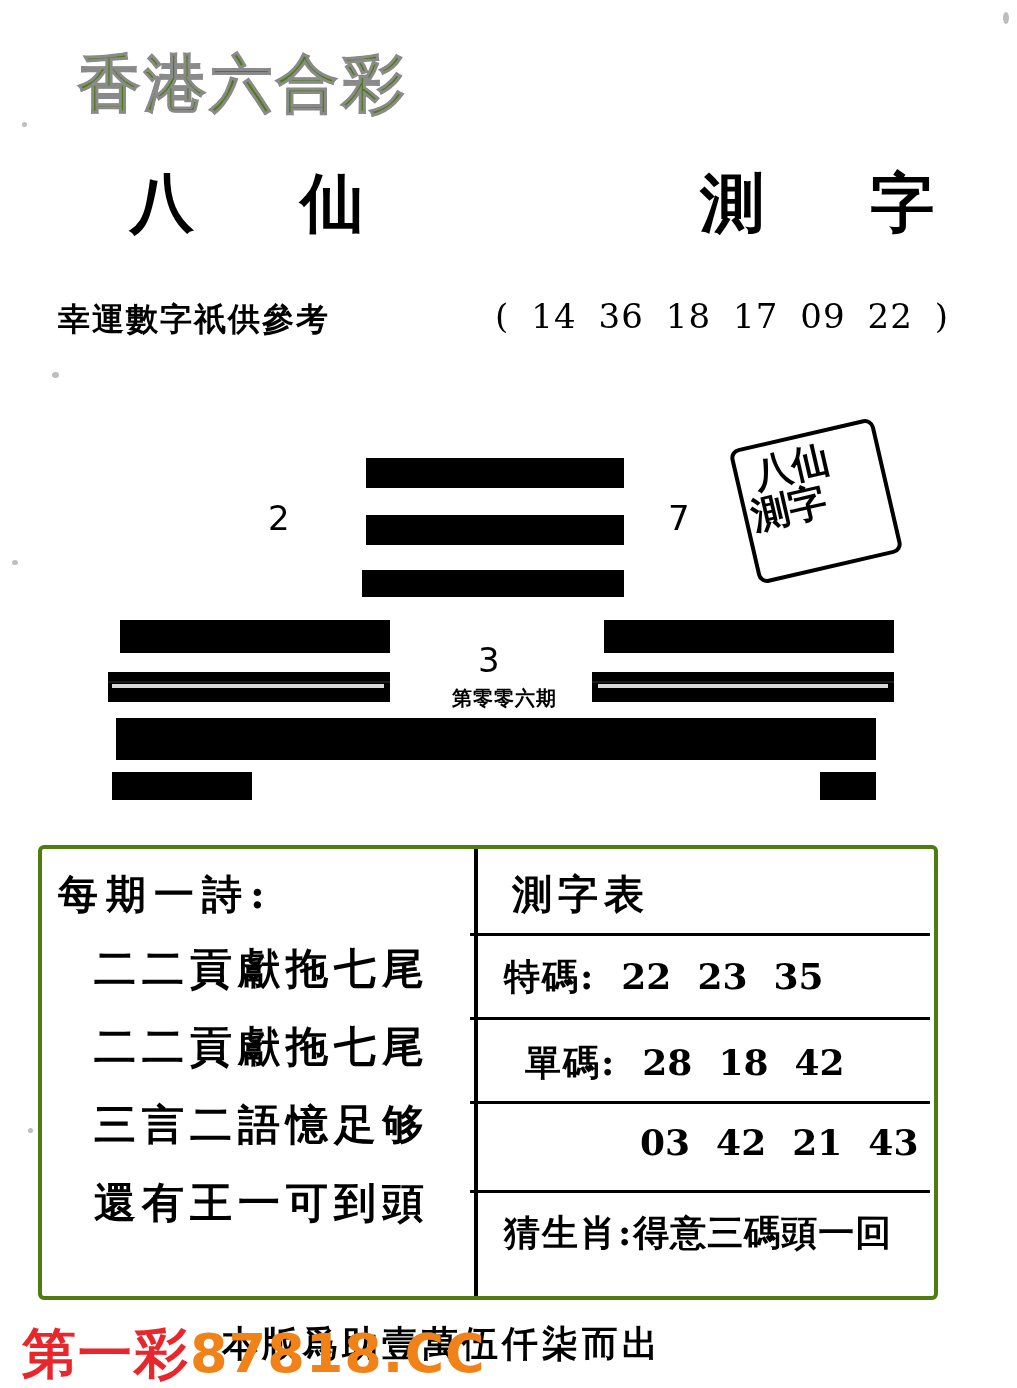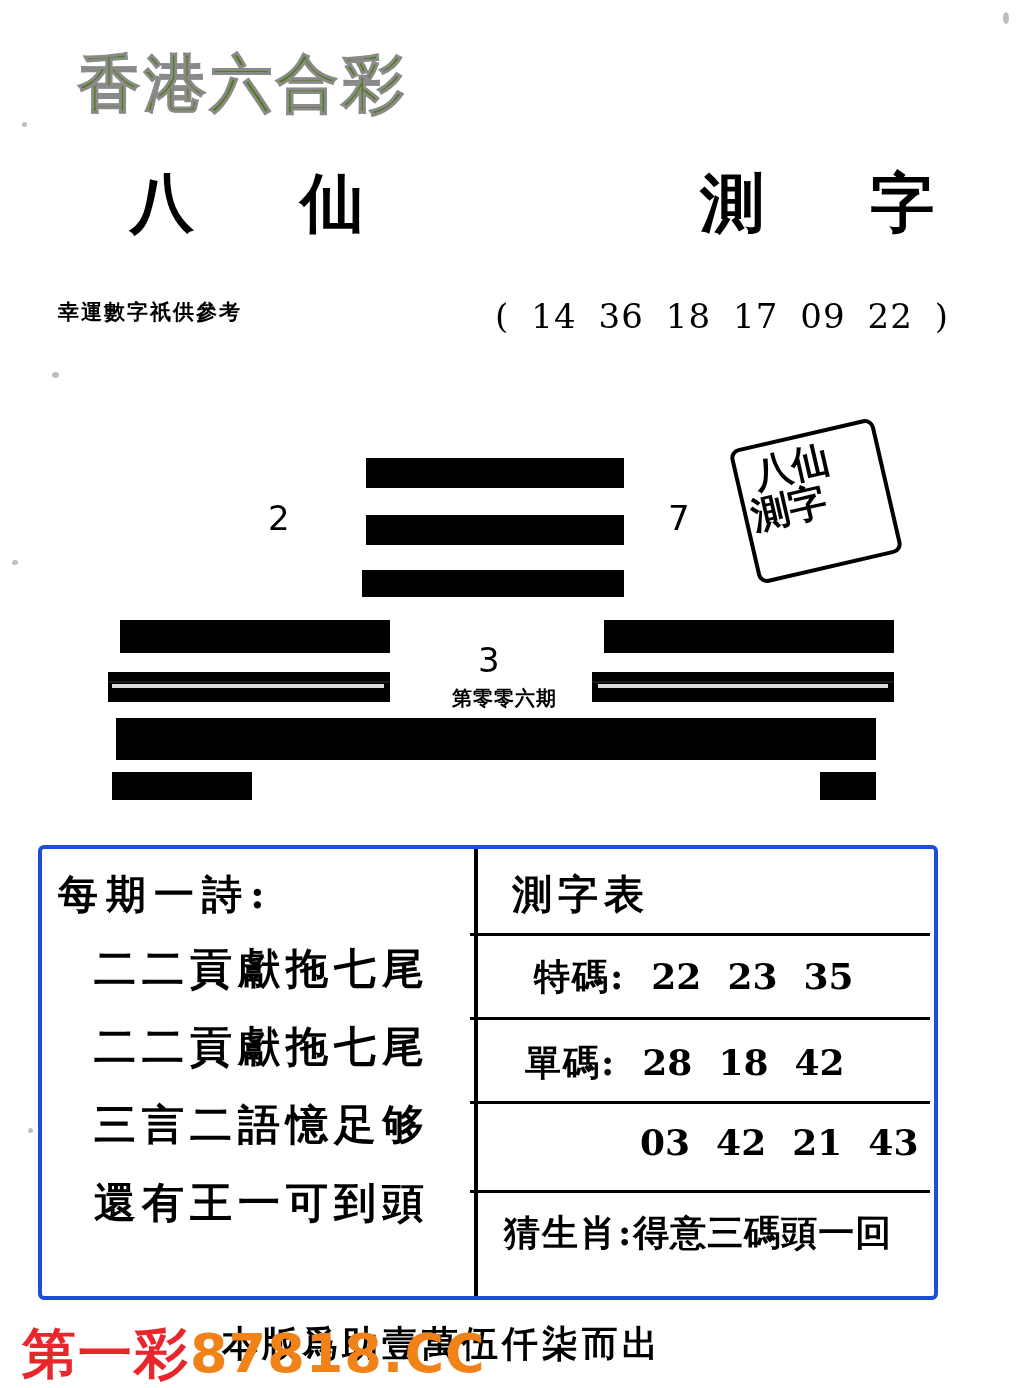--- a/index.html
+++ b/index.html
@@ -46,21 +46,21 @@
     font-size: 64px;
     font-weight: bold;
     letter-spacing: 42px;
     font-family: "DejaVu Serif", "Liberation Serif", serif;
   }
 
   .subtitle {
     position: absolute;
     left: 58px;
     top: 298px;
-    font-size: 21px;
+    font-size: 32px;
     letter-spacing: 2px;
     font-weight: bold;
   }
 
   .lucky-numbers {
     position: absolute;
     left: 495px;
     top: 296px;
     font-size: 34px;
     letter-spacing: 1px;
@@ -127,21 +127,21 @@
   }
   .stamp-text .l2 { margin-left: -12px; display: block; }
 
   
   .panel {
     position: absolute;
     left: 38px;
     top: 845px;
     width: 900px;
     height: 455px;
-    border: 4px solid #1d4ed8;
+    border: 4px solid #4d7c0f;
     border-radius: 6px;
     box-sizing: border-box;
   }
   .panel-divider {
     position: absolute;
     left: 432px;
     top: 0;
     width: 4px;
     height: 100%;
     background: #000;
@@ -283,21 +283,21 @@
   <div class="poem-line pl4">還有王一可到頭</div>
   <div class="poem-line pl3">三言二語憶足够</div>
 
   <div class="rt-title" style="left:470px;">測字表</div>
 
   <div class="rowline rl1" style="left:428px; top:84px;"></div>
   <div class="rowline rl2" style="left:428px; top:168px;"></div>
   <div class="rowline rl3" style="left:428px; top:252px;"></div>
   <div class="rowline rl4" style="left:428px; top:341px;"></div>
 
-  <div class="rrow rr1" style="left:462px;margin-left:30px;">
+  <div class="rrow rr1" style="left:462px;">
     <span class="lbl">特碼:</span><span class="nums"><span>22</span><span>23</span><span>35</span></span>
   </div>
 
   <div class="rrow rr2" style="left:462px;margin-left:21px;">
     <span class="lbl">單碼:</span><span class="nums"><span>28</span><span>18</span><span>42</span></span>
   </div>
 
   <div class="rrow rr3" style="left:572px;">
     <span class="nums"><span>03</span><span>42</span><span>21</span><span>43</span></span>
   </div>

